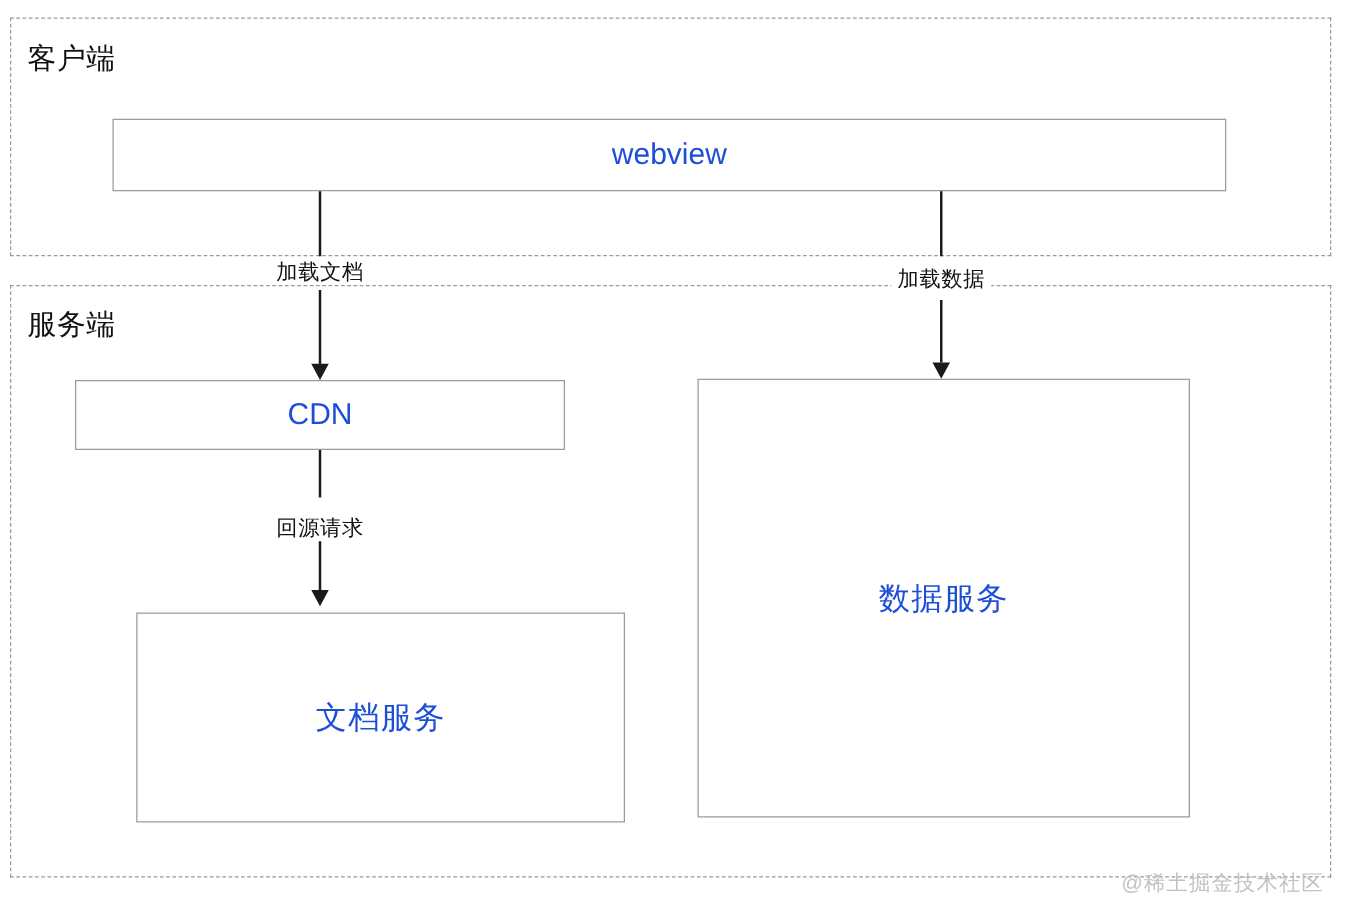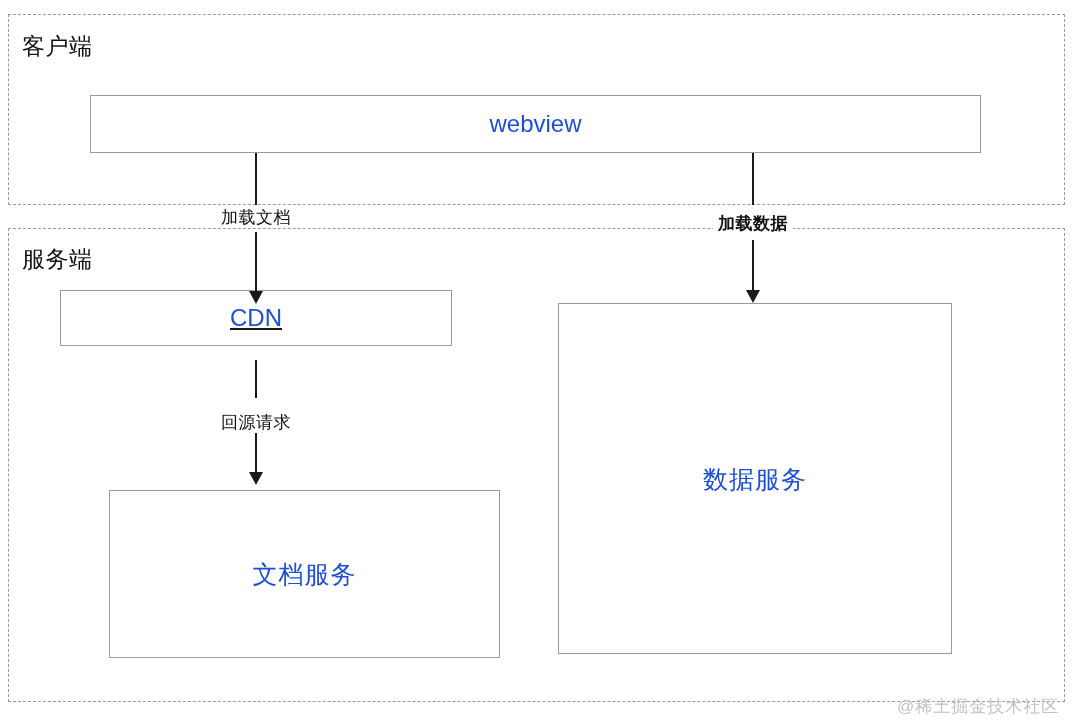--- a/index.html
+++ b/index.html
@@ -100,41 +100,41 @@
   <div class="zone" style="left:8px; top:14px; width:1057px; height:191px;"></div>
   <div class="zone-label" style="left:22px; top:35px;">客户端</div>
 
   <div class="zone" style="left:8px; top:228px; width:1057px; height:474px;"></div>
   <div class="zone-label" style="left:22px; top:248px;">服务端</div>
 
   <div class="node" style="left:90px; top:95px; width:891px; height:58px;">
     <span class="node-label">webview</span>
   </div>
 
-  <div class="node" style="left:60px; top:290px; width:392px; height:56px;text-decoration:underline;">
+  <div class="node" style="left:60px; top:304px; width:392px; height:56px;">
     <span class="node-label">CDN</span>
   </div>
 
   <div class="node" style="left:61px; top:490px; width:391px; height:168px;margin-left:48px;">
     <span class="node-label cjk">文档服务</span>
   </div>
 
   <div class="node" style="left:558px; top:303px; width:394px; height:351px;">
     <span class="node-label cjk">数据服务</span>
   </div>
 
   <div class="vline" style="left:255px; top:153px; height:52px;"></div>
   <div class="vline" style="left:255px; top:232px; height:60px;"></div>
   <div class="arrowhead" style="left:249px; top:291px;"></div>
   <div class="edge-label" style="left:256px; top:207px;">加载文档</div>
 
   <div class="vline" style="left:752px; top:153px; height:52px;"></div>
   <div class="vline" style="left:752px; top:240px; height:50px;"></div>
   <div class="arrowhead" style="left:746px; top:290px;"></div>
-  <div class="edge-label" style="left:753px; top:213px;font-weight:bold;">加载数据</div>
+  <div class="edge-label" style="left:753px; top:213px;">加载数据</div>
 
   <div class="vline" style="left:255px; top:360px; height:38px;"></div>
   <div class="vline" style="left:255px; top:425px; height:48px;"></div>
   <div class="arrowhead" style="left:249px; top:472px;"></div>
   <div class="edge-label" style="left:256px; top:401px;margin-top:11px;">回源请求</div>
 
   <div class="watermark" style="left:897px; top:695px;">@稀土掘金技术社区</div>
 
 </div>
 

